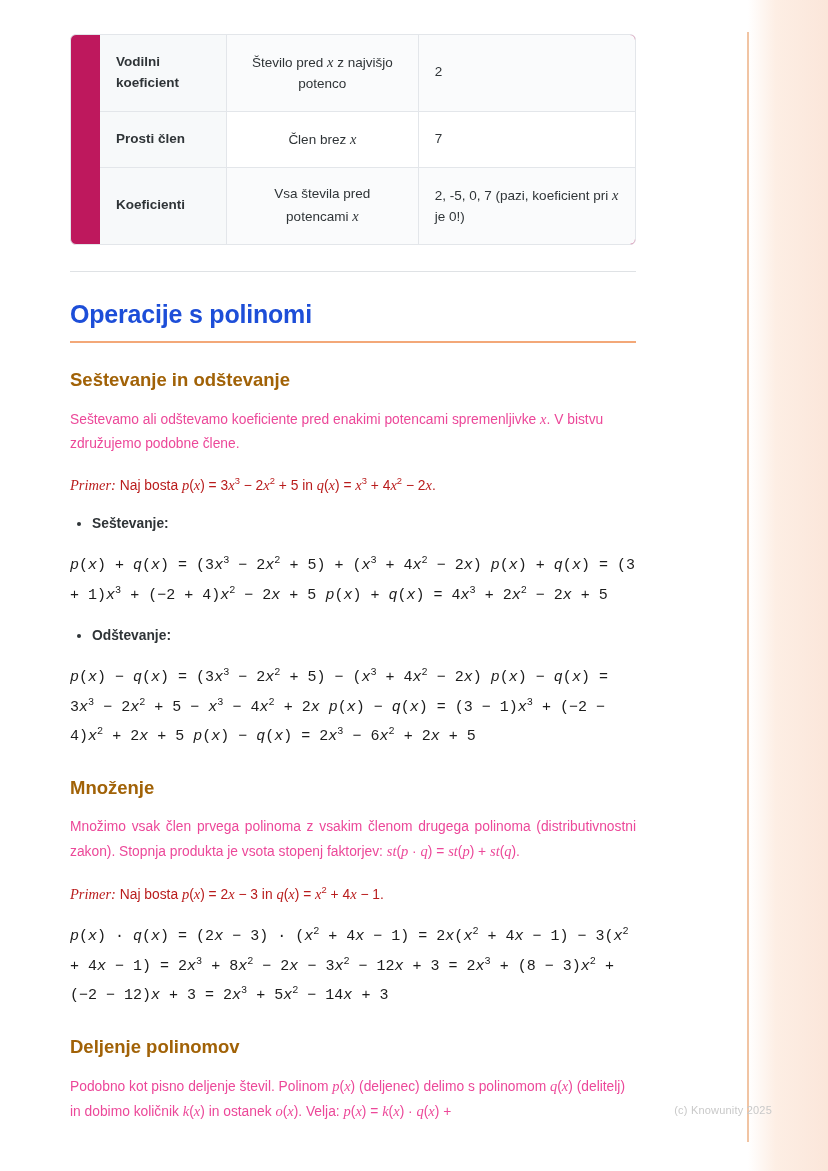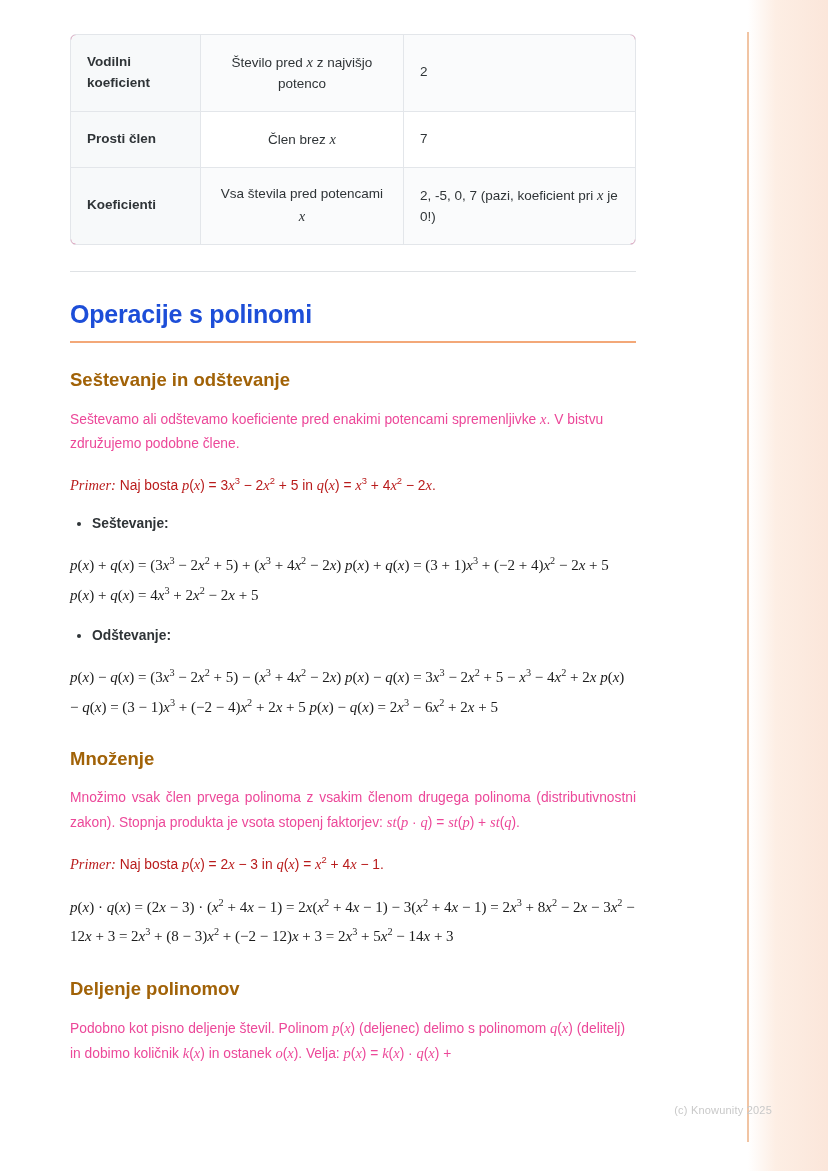--- a/index.html
+++ b/index.html
@@ -37,20 +37,21 @@
   
   .tbl {
     width: 566px;
     border-collapse: separate;
     border-spacing: 0;
     margin-top: 34px;
     border: 1px solid #e3e6ea;
     border-radius: 6px;
     overflow: hidden;
     background: #be185d;
+    padding-left: 29px;
   }
   .tbl td {
     border-top: 1px solid #e3e6ea;
     border-right: 1px solid #e3e6ea;
     padding: 16px 16px;
     font-size: 13.5px;
     color: #2f3437;
     line-height: 1.55;
     vertical-align: middle;
   }
@@ -96,21 +97,21 @@
     font-weight: bold;
   }
   p.body {
     font-size: 13.8px;
     color: #ec4899;
     line-height: 1.72;
     margin: 16px 0 0 0;
   }
   p.body.just { text-align: justify; }
   .serif {
-    font-family: Liberation Serif, serif;
+    font-family: Liberation Mono, monospace;
     font-size: 15px;
     color: #1c1c1c;
     line-height: 1.95;
     margin: 16px 0 0 0;
   }
   .serif i, .serif em { font-style: italic; }
   .lead-it {
     font-family: "Liberation Serif", serif;
     font-style: italic;
     font-size: 14.5px;

